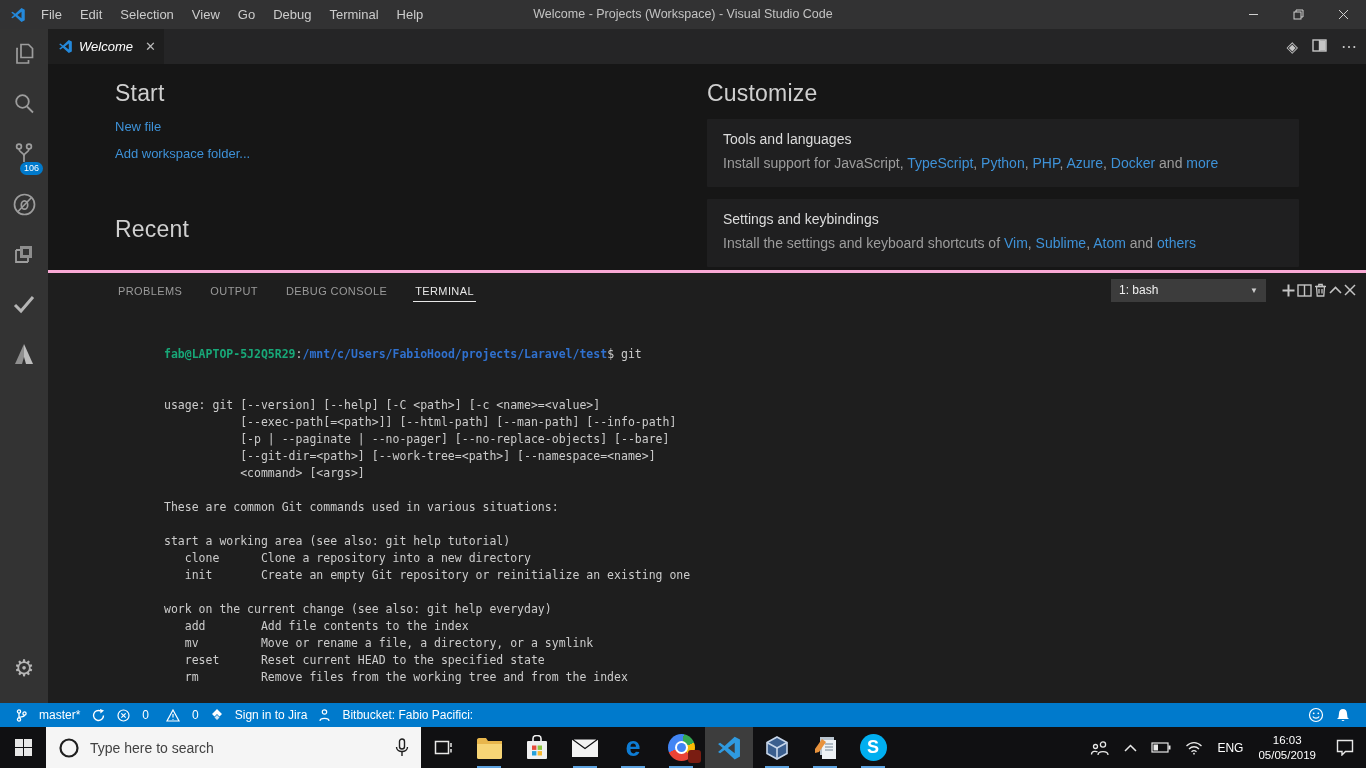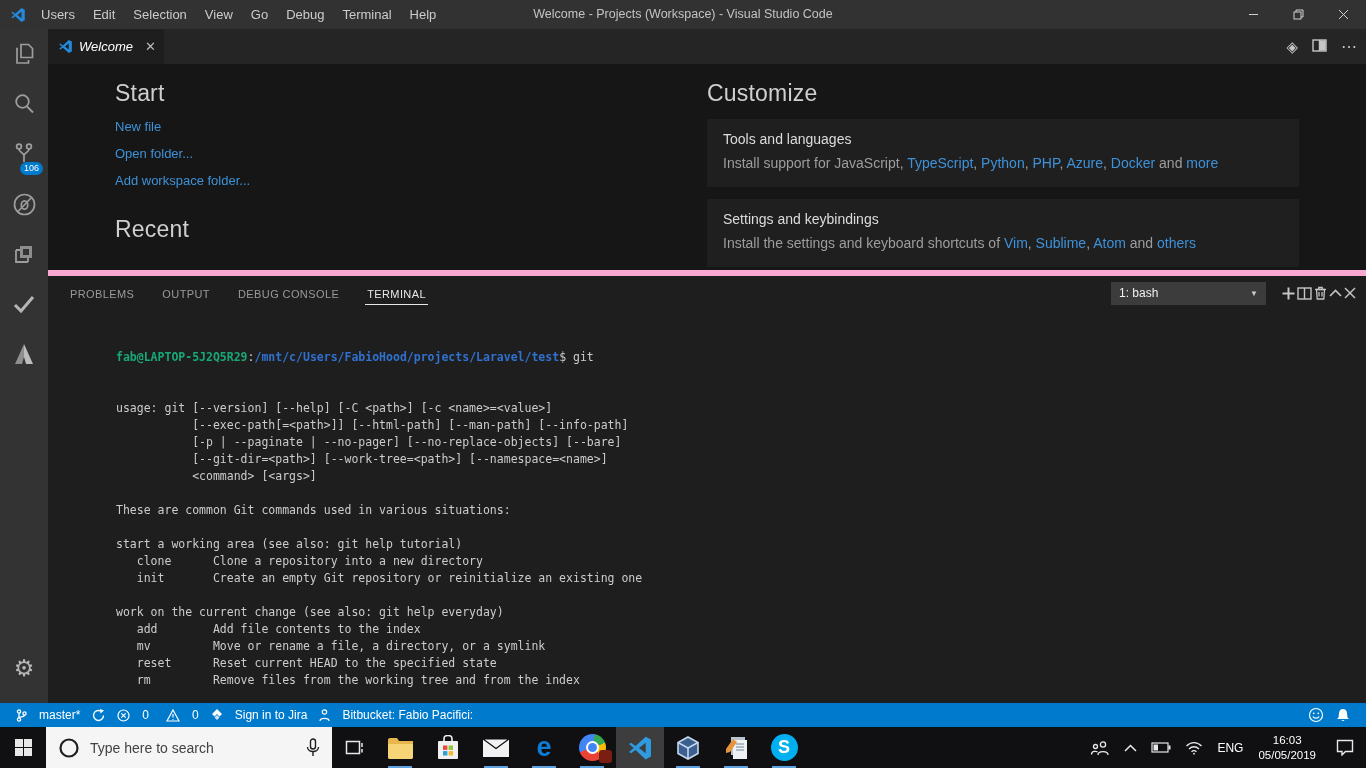--- a/index.html
+++ b/index.html
@@ -44,21 +44,21 @@
   #start-links { margin-top:12px; display:flex; flex-direction:column; gap:12px; }
   .wl-link { color:#3e92d8; font-size:13px; cursor:pointer; }
   #recent-heading { position:absolute; left:67px; top:152px; }
   #customize-col { position:absolute; left:659px; top:16px; width:592px; }
   .cust-card { background:#1f1f20; border-radius:1px; padding:12px 16px 14px 16px; margin-top:12px; }
   .cust-card .card-title { color:#dcdcdc; font-size:14px; margin-bottom:7px; }
   .cust-card .card-desc { color:#9d9d9d; font-size:14px; line-height:1.35; }
   .card-desc .cd-link { color:#3e92d8; cursor:pointer; }
 
   
-  #panel { flex:1; background:#1e1e1e; border-top:6px solid #f9a8d4; display:flex; flex-direction:column; min-height:0; }
+  #panel { flex:1; background:#1e1e1e; border-top:3px solid #f9a8d4; display:flex; flex-direction:column; min-height:0;padding-left:48px; }
   #panel-header { height:34px; display:flex; align-items:center; position:relative; padding-left:20px; }
   .panel-tab { font-size:11px; letter-spacing:.4px; color:#9a9a9a; margin-right:24px; padding:6px 2px 4px;
                text-transform:uppercase; cursor:pointer; }
   .panel-tab.active { color:#e7e7e7; border-bottom:1px solid #e7e7e7; }
   #panel-actions { position:absolute; right:10px; top:0; height:34px; display:flex; align-items:center; gap:2px; }
   #shell-select { width:155px; height:23px; background:#3c3c3c; color:#f0f0f0; font-size:12px; display:flex;
                   align-items:center; padding:0 8px; margin-right:14px; }
   #shell-select .sel-arrow { margin-left:auto; font-size:8px; color:#cccccc; }
   .panel-icon { color:#c5c5c5; display:flex; align-items:center; }
 
@@ -69,21 +69,21 @@
 
   
   #statusbar { position:absolute; left:0; right:0; bottom:41px; height:24px; background:#007acc; color:#ffffff;
                display:flex; align-items:center; font-size:12px; padding:0 10px; }
   .sb-item { display:flex; align-items:center; gap:12px; padding:0 6px; height:24px; cursor:pointer; white-space:nowrap; }
   .sb-right { margin-left:auto; display:flex; align-items:center; }
 
   
   #taskbar { position:absolute; left:0; right:0; bottom:0; height:41px; background:#101012; display:flex; align-items:center; }
   #start-btn { width:46px; height:41px; display:flex; align-items:center; justify-content:center; }
-  #search-box { width:286px; height:41px; background:#f5f5f5; display:flex; align-items:center; padding:0 12px; gap:10px; }
+  #search-box { width:375px; height:41px; background:#f5f5f5; display:flex; align-items:center; padding:0 12px; gap:10px; }
   #search-box .ph { color:#424242; font-size:14px; flex:1; }
   #taskview { width:44px; height:41px; display:flex; align-items:center; justify-content:center; }
   .tb-app { width:48px; height:41px; display:flex; align-items:center; justify-content:center; position:relative; }
   .tb-app.running::after { content:""; position:absolute; bottom:0; left:12px; right:12px; height:2px; background:#5ea3e0; }
   .tb-app.active { background:#3d3d3d; }
   .tb-app.active::after { left:1px; right:1px; background:#76b9ed; }
   #tray { margin-left:auto; display:flex; align-items:center; height:37px; }
   .tray-item { height:41px; display:flex; align-items:center; justify-content:center; padding:0 7px; color:#fff; }
   #tray-lang { font-size:12px; }
   #tray-clock { text-align:center; font-size:11.5px; line-height:1.3; padding:0 8px; }
@@ -105,21 +105,21 @@
 <body>
 
 <div id="root">
 
   <div id="titlebar">
     <span class="logo">
       <svg width="16" height="16" viewBox="0 0 32 32">
           <path fill="#2489db" d="M23 2 L10.5 13.6 L5 9.5 L2.5 11 L8.3 16 L2.5 21 L5 22.5 L10.5 18.4 L23 30 L29.5 26.6 V5.4 Z M23 9.4 V22.6 L14.7 16 Z"></path>
         </svg>
     </span>
-    <div id="menus"><span class="menu-item">Users</span><span class="menu-item">Edit</span><span class="menu-item">Selection</span><span class="menu-item">View</span><span class="menu-item">Go</span><span class="menu-item">Debug</span><span class="menu-item">Terminal</span><span class="menu-item">Help</span></div>
+    <div id="menus"><span class="menu-item">File</span><span class="menu-item">Edit</span><span class="menu-item">Selection</span><span class="menu-item">View</span><span class="menu-item">Go</span><span class="menu-item">Debug</span><span class="menu-item">Terminal</span><span class="menu-item">Help</span></div>
     <div id="window-title">Welcome - Projects (Workspace) - Visual Studio Code</div>
     <div id="win-controls">
       <div class="win-btn">
         <svg width="11" height="11" viewBox="0 0 11 11">
             <line x1="1" y1="5.5" x2="10" y2="5.5" stroke="#d0d0d0" stroke-width="1"></line>
           </svg>
       </div>
       <div class="win-btn">
         <svg width="11" height="11" viewBox="0 0 11 11" fill="none" stroke="#d0d0d0">
             <rect x="1" y="3" width="7" height="7"></rect>
@@ -207,21 +207,20 @@
           </span>
           <span class="dots">⋯</span>
         </div>
       </div>
 
       <div id="welcome">
         <div id="start-col">
           <div class="big-heading">Start</div>
           <div id="start-links">
               <div class="wl-link">New file</div>
-              <div class="wl-link">Open folder...</div>
               <div class="wl-link">Add workspace folder...</div>
             </div>
         </div>
         <div id="recent-heading" class="big-heading">Recent</div>
         <div id="customize-col">
           <div class="big-heading">Customize</div>
           <div id="customize-cards">
               <div class="cust-card">
                 <div class="card-title">Tools and languages</div>
                 <div class="card-desc"><span>Install support for JavaScript, </span><span class="cd-link">TypeScript</span><span>, </span><span class="cd-link">Python</span><span>, </span><span class="cd-link">PHP</span><span>, </span><span class="cd-link">Azure</span><span>, </span><span class="cd-link">Docker</span><span> and </span><span class="cd-link">more</span></div>

